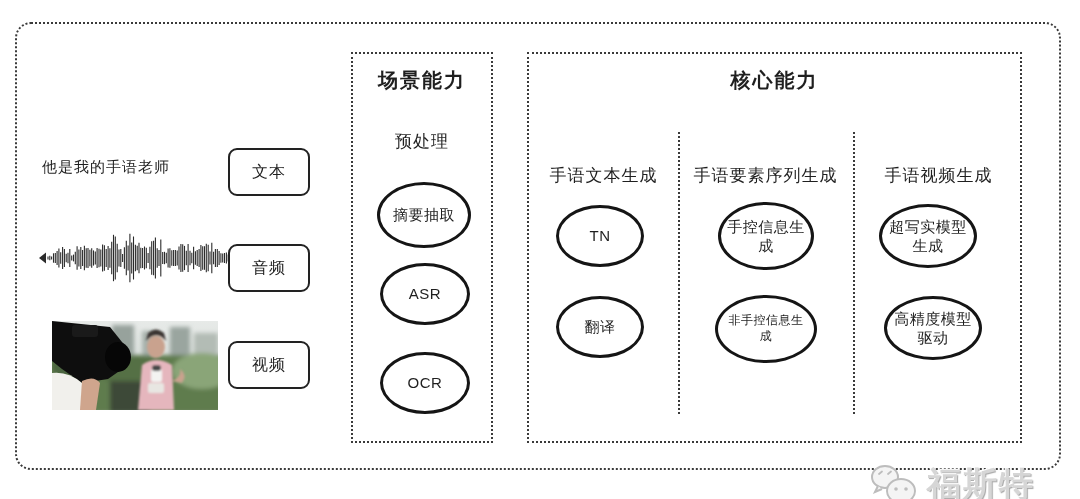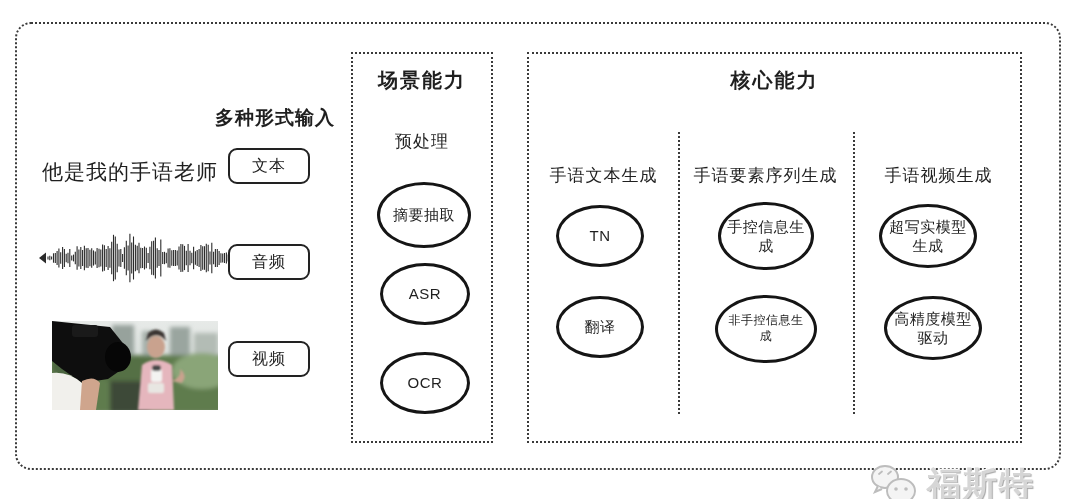--- a/index.html
+++ b/index.html
@@ -9,24 +9,24 @@
   }
   .outer-frame{
     position:absolute;left:15px;top:22px;width:1046px;height:448px;
     border:2px dotted #3a3a3a;border-radius:16px;box-sizing:border-box;
   }
   .input-heading{
     position:absolute;left:200px;top:105px;width:150px;text-align:center;
     font-size:19px;font-weight:bold;letter-spacing:1px;
   }
   .sample-text{
-    position:absolute;left:42px;top:158px;width:180px;font-size:21px;letter-spacing:1px;white-space:nowrap;
+    position:absolute;left:42px;top:158px;width:180px;font-size:15px;letter-spacing:1px;white-space:nowrap;
   }
   .io-box{
-    position:absolute;left:228px;width:82px;height:36px;box-sizing:border-box;
+    position:absolute;left:228px;width:82px;height:48px;box-sizing:border-box;
     border:2px solid #222222;border-radius:9px;background:#ffffff;
     display:flex;align-items:center;justify-content:center;font-size:16px;letter-spacing:1px;
   }
   .waveform{position:absolute;left:38px;top:222px;}
   .video-thumb{position:absolute;left:52px;top:321px;}
   .dashed-box{
     position:absolute;top:52px;height:391px;box-sizing:border-box;
     border:2px dotted #3a3a3a;background:transparent;
   }
   .scene-box{left:351px;width:142px;}
@@ -57,21 +57,20 @@
     text-shadow:-1px -1px 0 #ffffff,1px 1px 1px #a8a8a8;white-space:nowrap;
   }
 </style>
 </head>
 <body>
 
 <div class="canvas">
 
   <div class="outer-frame"></div>
 
-  <div class="input-heading">多种形式输入</div>
   <div class="sample-text">他是我的手语老师</div>
 
   <svg id="waveform" class="waveform" width="202" height="72" viewBox="0 0 202 72">
       <g stroke="#2b2b2b" stroke-width="1.1">
         <line x1="10.0" y1="34.5" x2="10.0" y2="37.5"></line>
         <line x1="11.8" y1="33.7" x2="11.8" y2="38.3"></line>
         <line x1="13.6" y1="34.5" x2="13.6" y2="37.5"></line>
         <line x1="15.5" y1="31.3" x2="15.5" y2="40.7"></line>
         <line x1="17.3" y1="30.9" x2="17.3" y2="41.1"></line>
         <line x1="19.1" y1="29.1" x2="19.1" y2="42.9"></line>

